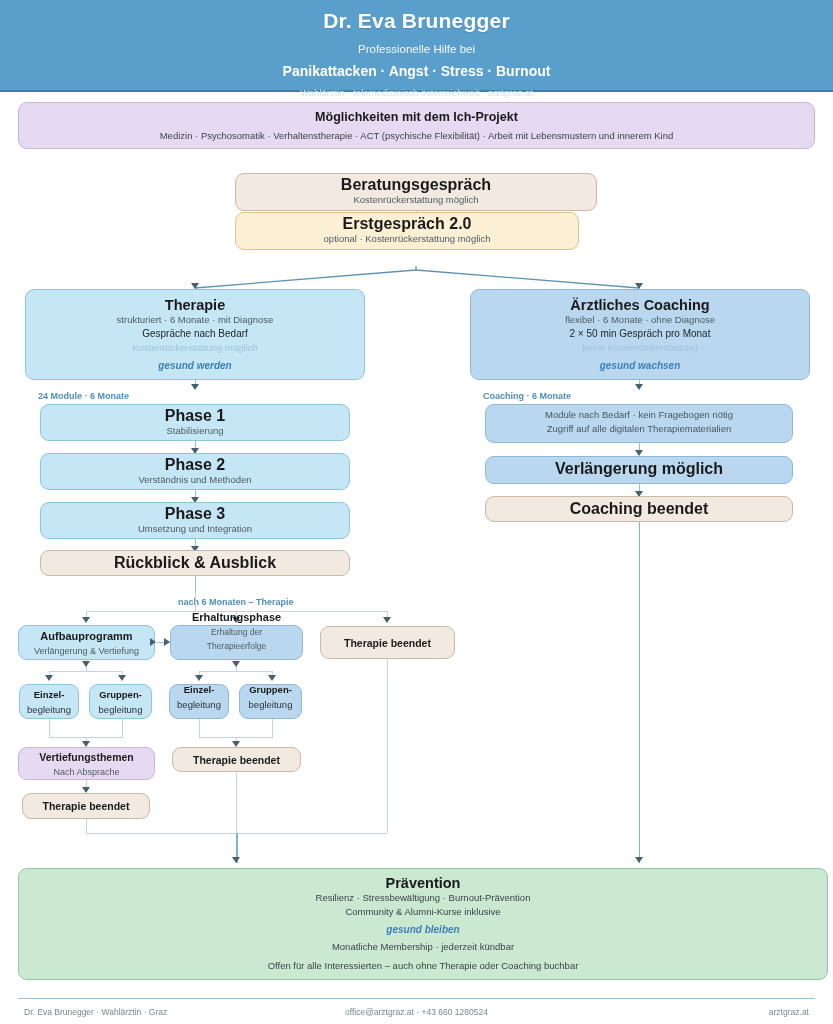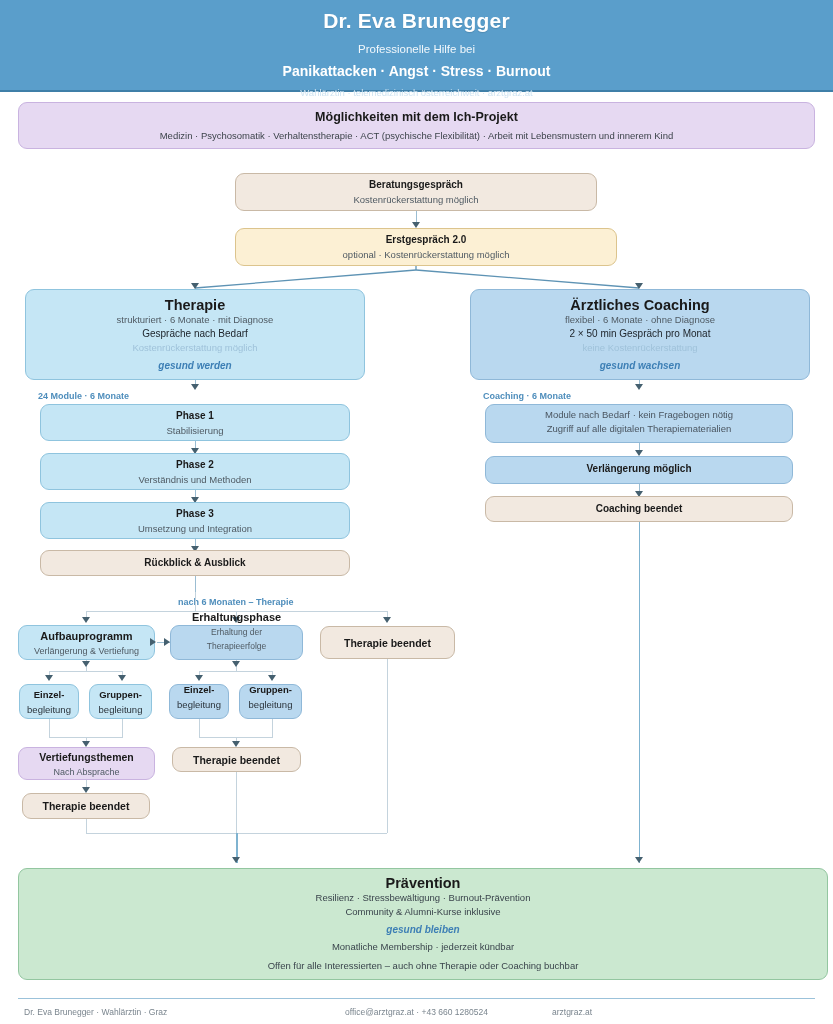--- a/index.html
+++ b/index.html
@@ -33,21 +33,21 @@
 
   
   .node{
     position:absolute;box-sizing:border-box;
     border-radius:9px;
     border:1px solid #a8c4d6;
     display:flex;flex-direction:column;align-items:center;justify-content:center;
     text-align:center;
     padding:6px 10px;
   }
-  .node .t1{font-size:10px;font-weight:bold;color:#1a1a1a;line-height:16px;}
+  .node .t1{font-size:16px;font-weight:bold;color:#1a1a1a;line-height:16px;}
   .node .t1.big{font-size:14.5px;}
   .node .t2{font-size:9.5px;color:#4f5a63;line-height:14px;}
   .node .t2.dark{color:#20272e;font-size:10px;}
   .node .t2.muted{color:#9fc2da;}
   .node .t3{font-size:10px;font-style:italic;font-weight:bold;color:#3d7fb5;line-height:15px;margin-top:3px;}
 
   .violet{background:#e6d9f2;border-color:#c9b3e0;}
   .beige{background:#f2e9e0;border-color:#c9b9a6;}
   .cream{background:#fcf0d4;border-color:#dcc48d;}
   .blue-l{background:#c5e6f5;border-color:#8fc4de;}
@@ -82,21 +82,21 @@
 
   
   .footer{
     position:absolute;left:18px;top:998px;width:797px;height:26px;
     border-top:1px solid #9bc2da;
     display:flex;align-items:center;
     font-size:8.5px;color:#7a858e;
   }
   .footer .f-left{width:33%;text-align:left;padding-left:6px;box-sizing:border-box;}
   .footer .f-mid{width:34%;text-align:center;}
-  .footer .f-right{width:33%;padding-right:6px;box-sizing:border-box;}
+  .footer .f-right{width:33%;text-align:right;padding-right:6px;box-sizing:border-box;}
 </style>
 </head>
 <body>
 
 <div id="root">
 
   <div class="header">
     <div class="h-title">Dr. Eva Brunegger</div>
     <div class="h-sub1">Professionelle Hilfe bei</div>
     <div class="h-sub2">Panikattacken · Angst · Stress · Burnout</div>
@@ -109,21 +109,21 @@
   </div>
 
   <div class="node beige" style="left:235px;top:173px;width:362px;height:38px;">
     <div class="t1">Beratungsgespräch</div>
     <div class="t2">Kostenrückerstattung möglich</div>
   </div>
 
   <div class="conn v" style="left:416px;top:211px;height:14px;"></div>
   <div class="arrow" style="left:412px;top:222px;"></div>
 
-  <div class="node cream" style="left:235px;top:228px;width:382px;height:38px;">
+  <div class="node cream" style="left:235px;top:212px;width:344px;height:38px;">
     <div class="t1">Erstgespräch 2.0</div>
     <div class="t2">optional · Kostenrückerstattung möglich</div>
   </div>
 
   <svg style="position:absolute;left:0;top:264px;width:833px;height:30px;">
     <line x1="416" y1="2" x2="416" y2="6" stroke="#5e93b4" stroke-width="1.3"></line>
     <line x1="416" y1="6" x2="195" y2="24" stroke="#5e93b4" stroke-width="1.3"></line>
     <line x1="416" y1="6" x2="639" y2="24" stroke="#5e93b4" stroke-width="1.3"></line>
   </svg>
   <div class="arrow" style="left:191px;top:283px;"></div>

